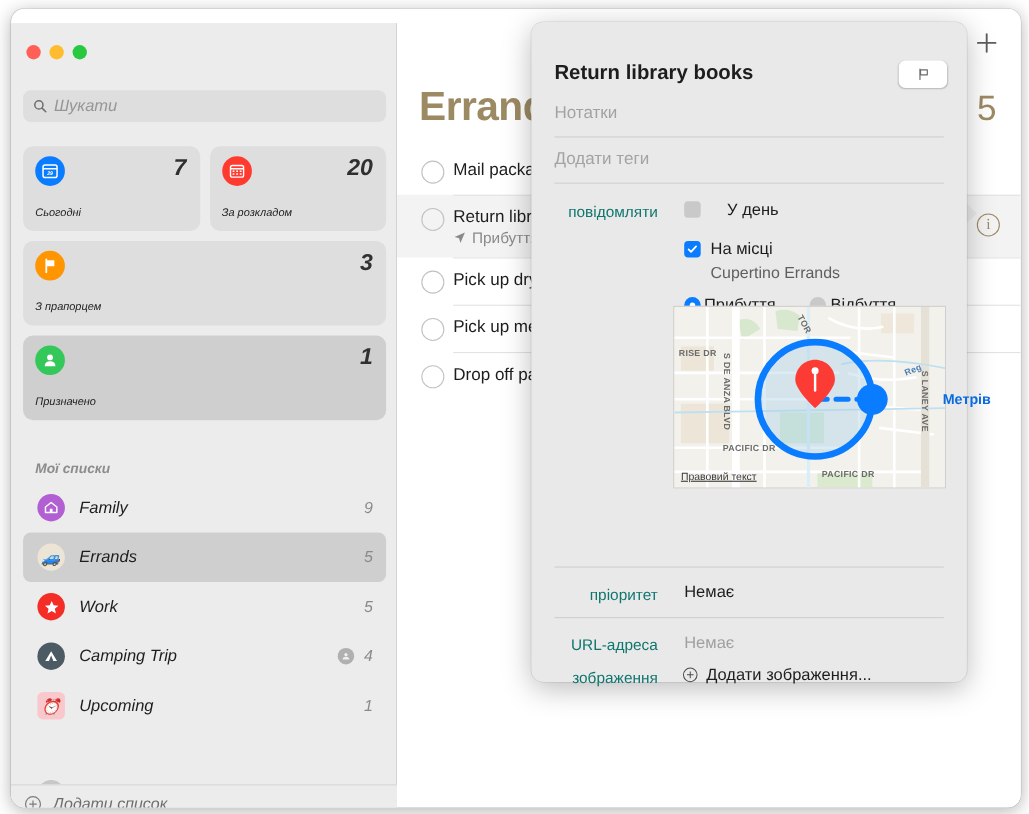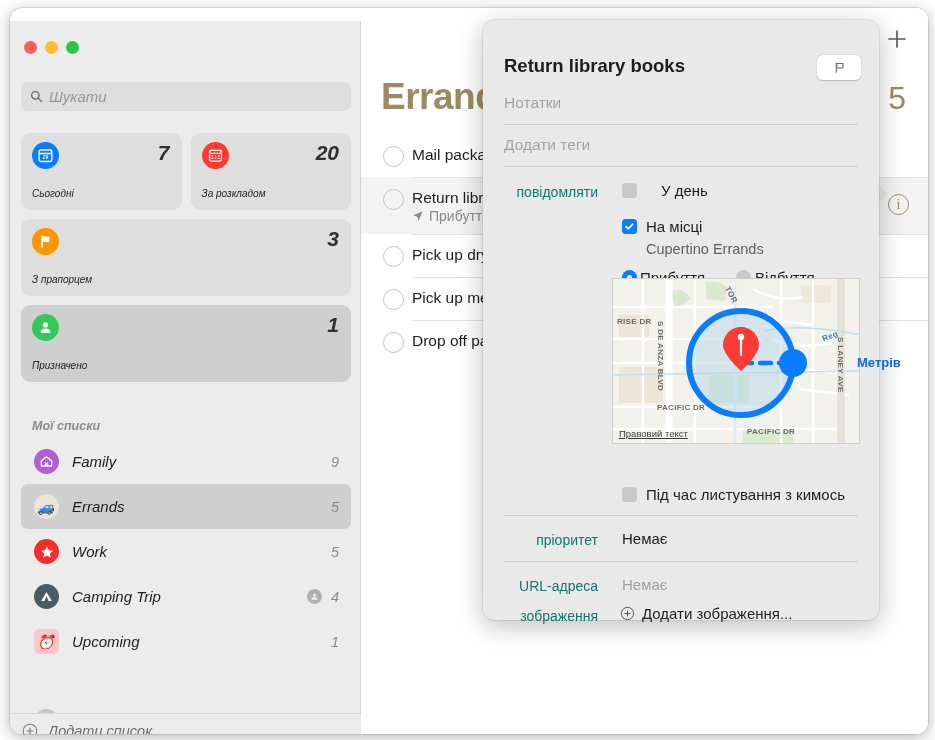--- a/index.html
+++ b/index.html
@@ -399,24 +399,20 @@
 
     <div style="position:absolute;left:139px;top:249px;display:flex;align-items:center;gap:3px;">
       <div class="radio on"></div>
       <span class="ck-lbl">Прибуття</span>
     </div>
     <div style="position:absolute;left:253px;top:249px;display:flex;align-items:center;gap:4px;">
       <div class="radio"></div>
       <span class="ck-lbl">Відбуття</span>
     </div>
 
-    <div style="position:absolute;left:139px;top:466px;display:flex;align-items:center;gap:9px;">
-      <div class="cbox"></div>
-      <span class="ck-lbl">Під час листування з кимось</span>
-    </div>
 
     <div class="divider2" style="top:495px"></div>
 
     <div class="rowlbl" style="left:0px; top:512px; width:115px;">пріоритет</div>
     <div style="position:absolute;left:139px;top:510px;font-size:15px;color:#1d1d1d;">Немає</div>
 
     <div class="divider2" style="top:541px"></div>
 
     <div class="rowlbl" style="left:0px; top:558px; width:115px;">URL-адреса</div>
     <div style="position:absolute;left:139px;top:556px;font-size:15px;color:#a0a0a0;">Немає</div>

